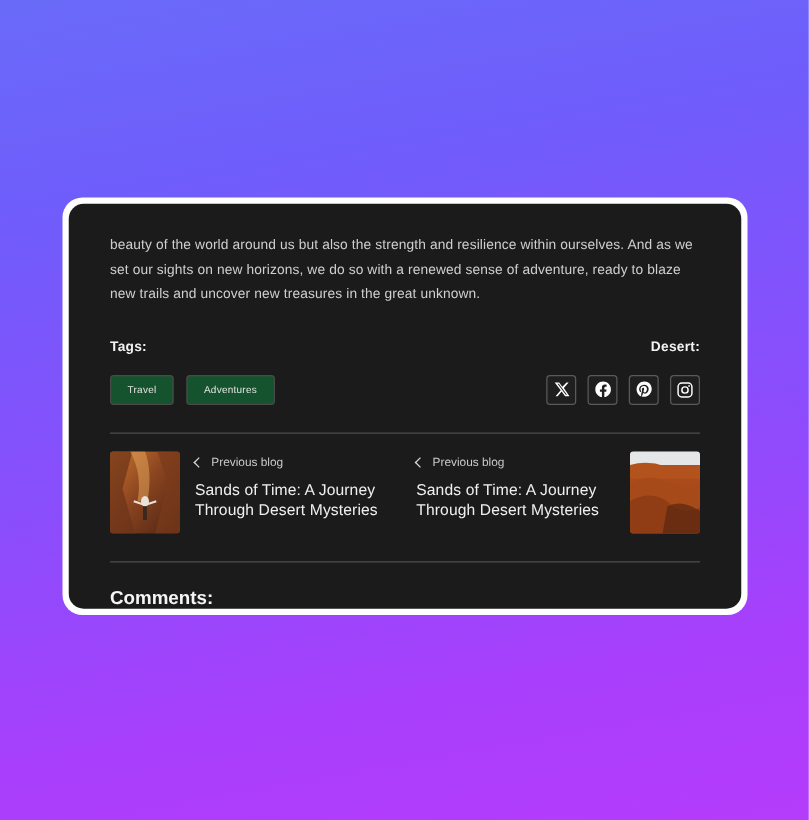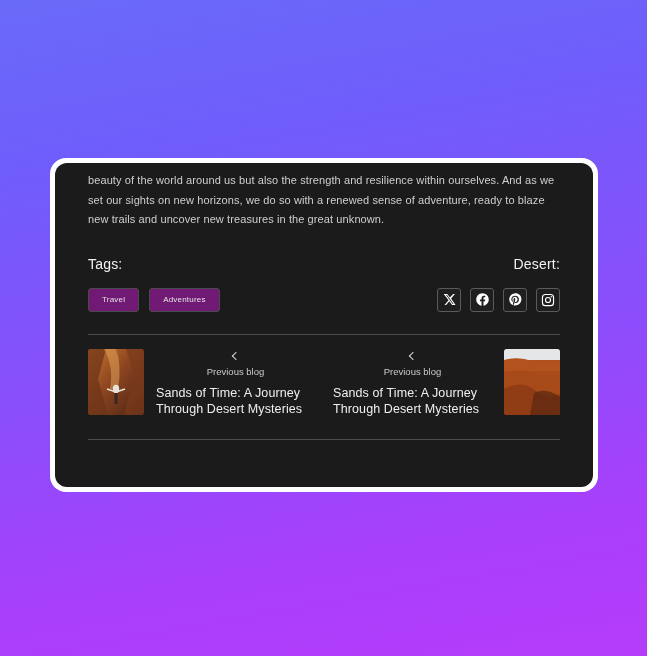--- a/index.html
+++ b/index.html
@@ -46,51 +46,52 @@
     padding: 8px 33px 0 33px;
   }
 
   
   .article-text {
     color: #cfcfcf;
     font-size: 11px;
     line-height: 19.5px;
     letter-spacing: 0.1px;
     margin-bottom: 26px;
+    margin-top: 16px;
   }
 
   
   .meta-head {
     display: flex;
     justify-content: space-between;
     align-items: baseline;
     margin-bottom: 16px;
   }
 
   .meta-label {
     color: #f2f2f2;
-    font-size: 14px;
-    font-weight: 400;
+    font-size: 11px;
+    font-weight: 700;
     letter-spacing: 0.2px;
   }
 
   .meta-row {
     display: flex;
     justify-content: space-between;
     align-items: center;
   }
 
   .tag-list {
     display: flex;
     gap: 10px;
   }
 
   .tag {
     border: 1px solid #4a4a4a;
-    background: #701a75;
+    background: #14532d;
     color: #e2e2e2;
     font-size: 8px;
     letter-spacing: 0.2px;
     border-radius: 3px;
     height: 24px;
     display: flex;
     align-items: center;
     justify-content: center;
     padding: 0 13px;
     white-space: nowrap;
@@ -147,21 +148,20 @@
 
   .blog-meta { padding-top: 4px; }
 
   .blog-kicker {
     display: flex;
     align-items: center;
     gap: 7px;
     color: #c9c9c9;
     font-size: 9.5px;
     margin-bottom: 8px;
-    flex-direction: column;
   }
   .blog-card.right .blog-kicker { justify-content: flex-start; }
 
   .chev {
     display: inline-block;
     width: 6px;
     height: 6px;
     border-left: 1.4px solid #d8d8d8;
     border-bottom: 1.4px solid #d8d8d8;
     transform: rotate(45deg);
@@ -298,16 +298,17 @@
               <path d="M0 40 Q18 30 32 42 Q44 52 56 45 L56 66 L0 66 Z" fill="#8c3a14" opacity="0.85"></path>
               <path d="M30 44 Q42 38 56 48 L56 66 L26 66 Z" fill="#5d2810" opacity="0.75"></path>
             </svg>
           </div>
         </div>
 
       </div>
 
       <div class="divider"></div>
 
+      <h3 class="comments-head">Comments:</h3>
 
     </div>
   </div>
 </div>
 
 </body></html>

